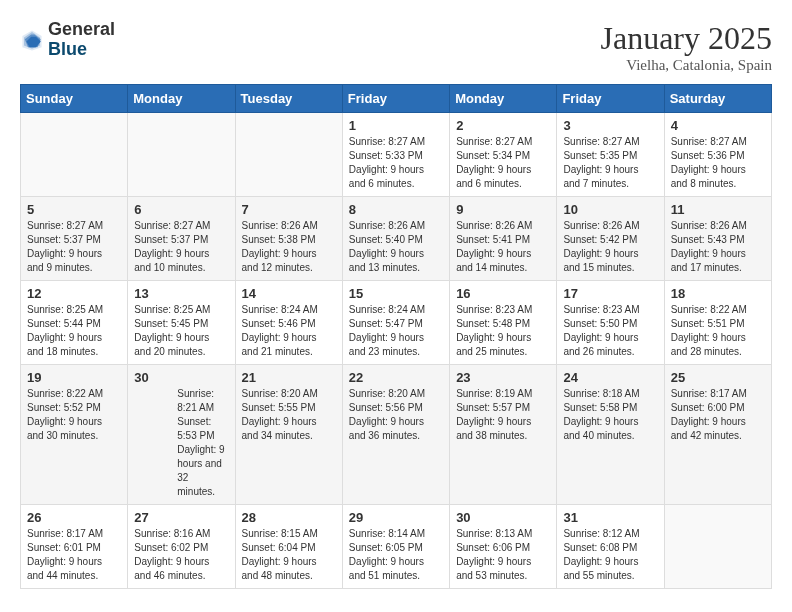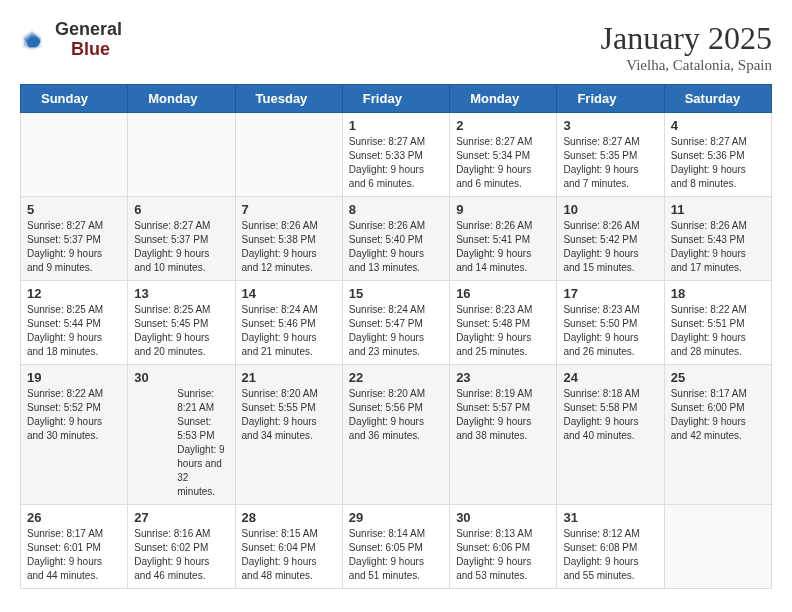--- a/index.html
+++ b/index.html
@@ -12,29 +12,29 @@
     }
     .header {
       display: flex;
       justify-content: space-between;
       align-items: flex-start;
       margin-bottom: 10px;
     }
     .logo {
       display: flex;
       align-items: center;
-      gap: 11px;
+      gap: 4px;
     }
     .logo-text {
       font-size: 18px;
       font-weight: bold;
       line-height: 1.1;
     }
     .logo-general { color: #333; }
-    .logo-blue { color: #7f1d1d; margin-left: 16px; }
+    .logo-blue { color: #0c4a6e; }
     .logo-icon {
       width: 24px;
       height: 24px;
     }
     .title-block {
       text-align: right;
       font-family: Liberation Serif, serif;
     }
     .month-title {
       font-size: 32px;
@@ -48,21 +48,21 @@
     table {
       width: 100%;
       border-collapse: collapse;
       border: 1px solid #ccc;
     }
     thead tr {
       background-color: #2a6db5;
       color: white;
     }
     thead th {
-      padding: 6px 20px;
+      padding: 6px 5px;
       font-size: 13px;
       font-weight: bold;
       text-align: left;
       border: 1px solid #1e5a9a;
     }
     tbody tr {
       vertical-align: top;
     }
     tbody tr:nth-child(odd) {
       background-color: #ffffff;

